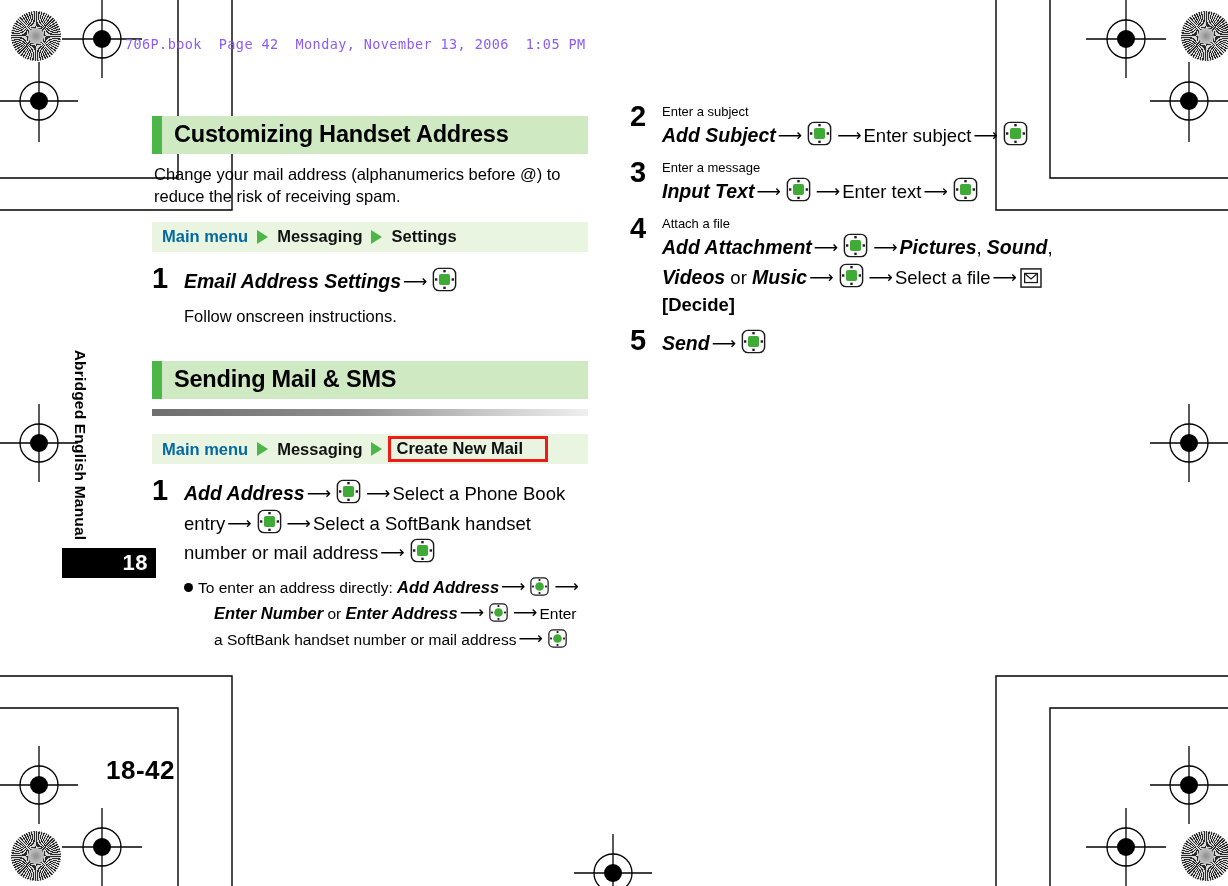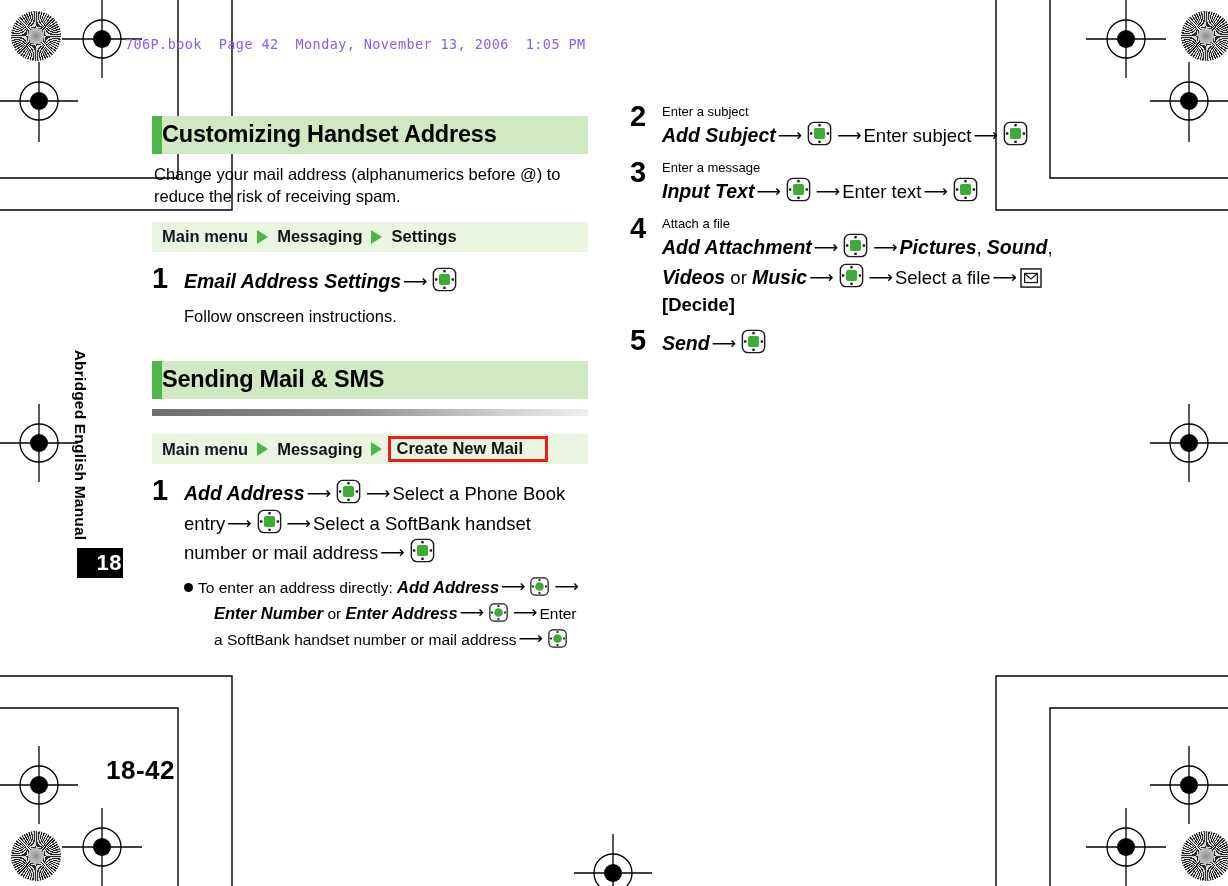--- a/index.html
+++ b/index.html
@@ -52,30 +52,30 @@
     display: block;
     transform: rotate(90deg);
     transform-origin: center;
     white-space: nowrap;
     font-weight: bold;
     font-size: 15.5px;
     letter-spacing: 0.2px;
   }
   .chapter-tab {
     position: absolute;
-    left: 77px; top: 548px;
-    width: 46px; height: 30px;
+    left: 62px; top: 548px;
+    width: 94px; height: 30px;
     background: #000000;
     color: #ffffff;
     font-weight: bold;
     font-size: 22px;
     display: flex;
     align-items: center;
     justify-content: flex-end;
-    padding-right: 1px;
+    padding-right: 8px;
     letter-spacing: 0.5px;
   }
 
   .folio {
     position: absolute;
     left: 106px; top: 755px;
     font-size: 26px;
     font-weight: 600;
     letter-spacing: 0.5px;
   }
@@ -93,20 +93,21 @@
     margin-bottom: 10px;
   }
   .banner .accent {
     width: 10px; height: 38px;
     background: #4cb648;
     flex: 0 0 10px;
   }
   .banner .btitle {
     font-size: 23.5px;
     font-weight: bold;
+    padding-left: 12px;
     letter-spacing: -0.2px;
     line-height: 1;
   }
 
   .lead {
     font-size: 16.5px;
     line-height: 1.33;
     margin: 6px 0 14px 2px;
   }
 
@@ -127,21 +128,21 @@
     background: #e9f5e1;
     height: 30px;
     display: flex;
     align-items: center;
     padding-left: 10px;
     font-size: 16.5px;
     font-weight: bold;
     margin-bottom: 14px;
     gap: 0;
   }
-  .pathbar .mm { color: #0f172a; }
+  .pathbar .mm { color: #0369a1; }
   .pathbar .seg { color: #111; }
   .tri {
     display: inline-block;
     width: 0; height: 0;
     border-left: 11px solid #4cb648;
     border-top: 7px solid transparent;
     border-bottom: 7px solid transparent;
     margin: 0 9px;
     vertical-align: middle;
   }

